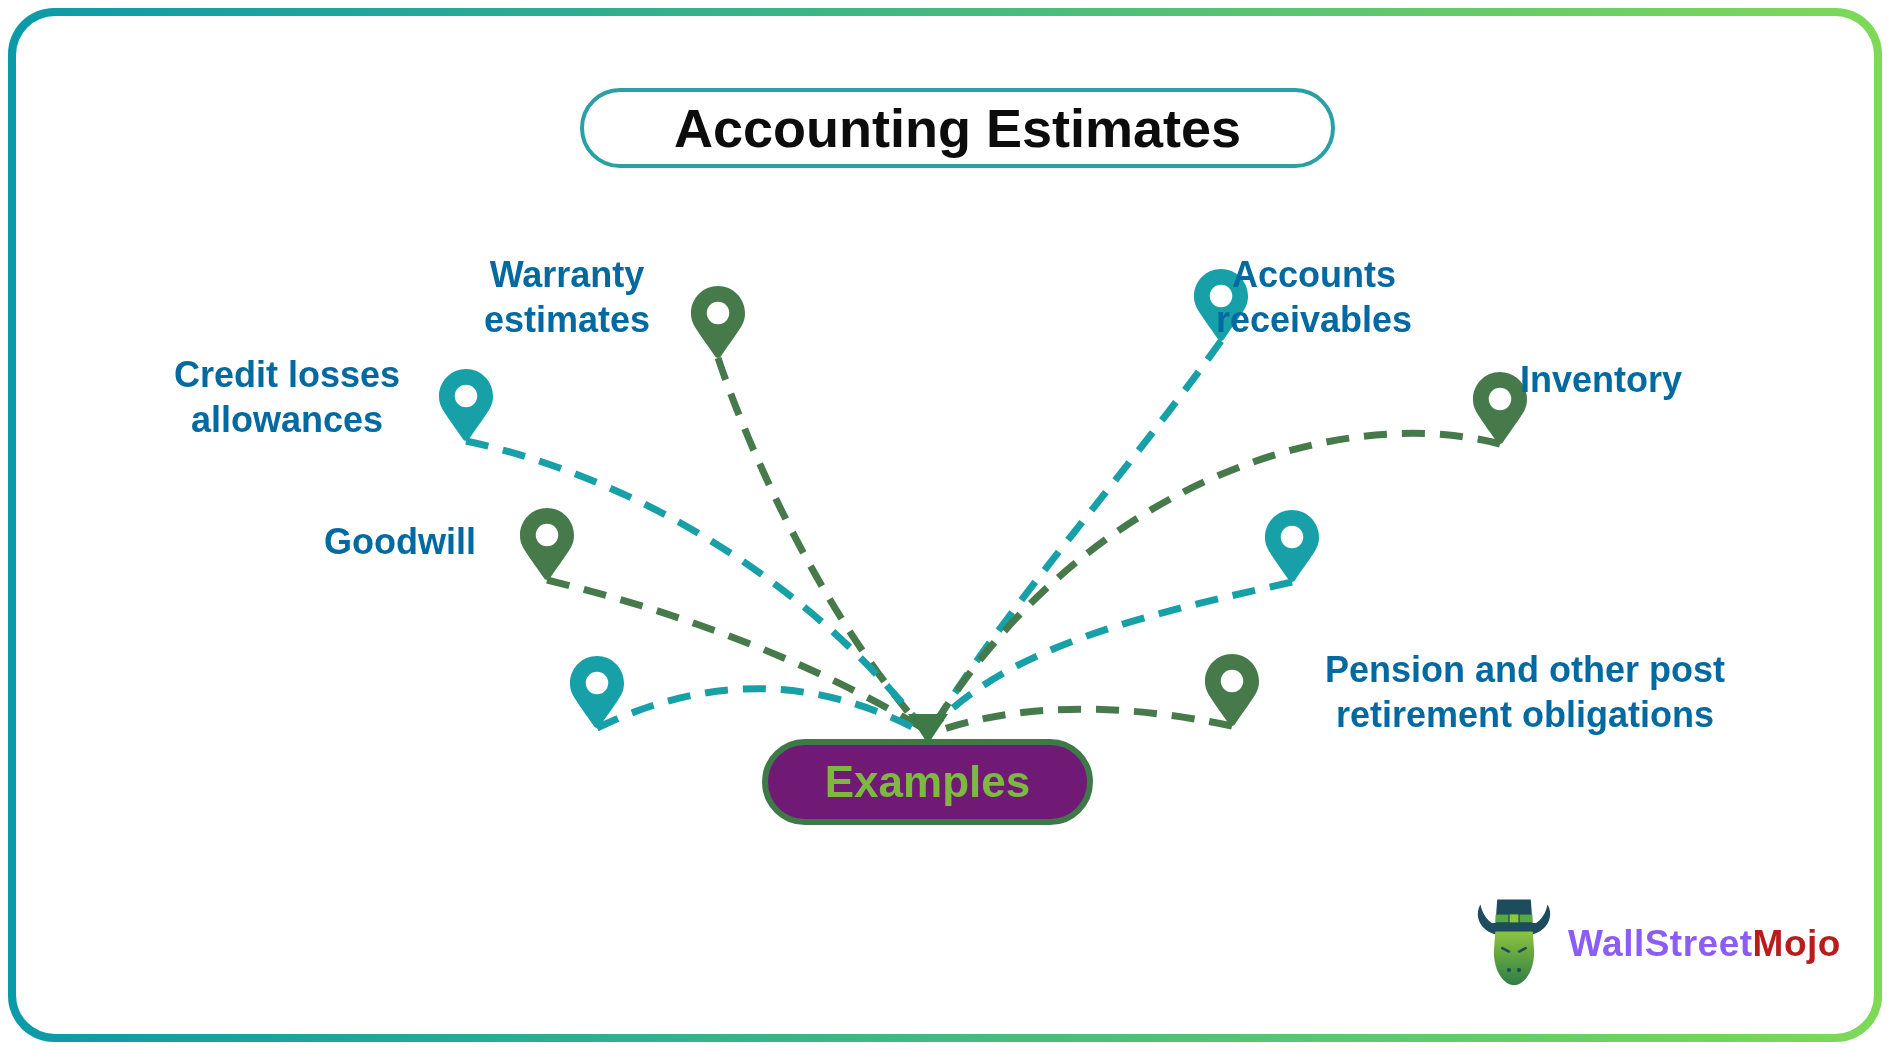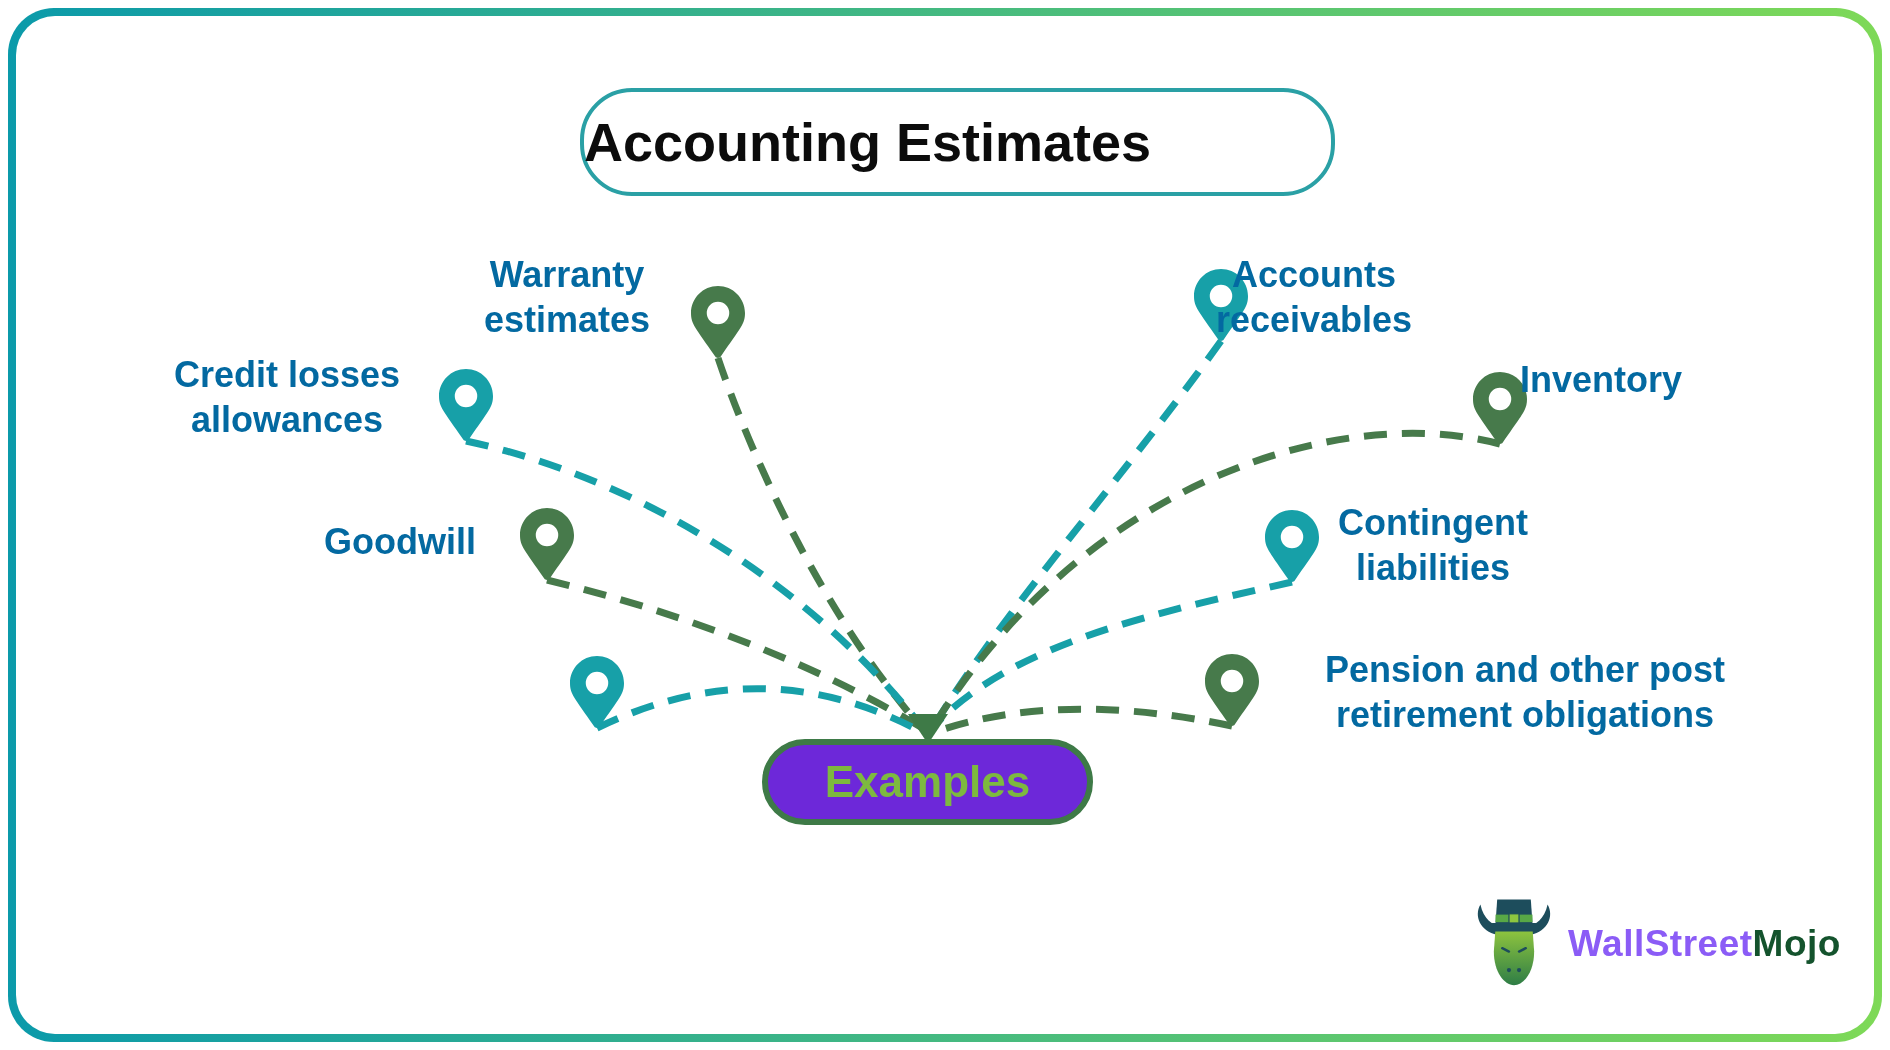--- a/index.html
+++ b/index.html
@@ -6,37 +6,37 @@
   body{width:1890px;height:1050px;font-family:"Liberation Sans",sans-serif;}
   .canvas{position:relative;width:1890px;height:1050px;overflow:hidden;background:#fff;}
 
   
   .frame{position:absolute;inset:8px;border-radius:46px;
          background:linear-gradient(to right,#0b9aaa,#7ed957);}
   .frame-inner{position:absolute;inset:8px;border-radius:39px;background:#ffffff;}
 
   .lines{position:absolute;left:0;top:0;width:1890px;height:1050px;}
 
-  .title-box{position:absolute;left:580px;top:88px;width:755px;height:108px;
+  .title-box{position:absolute;left:580px;top:88px;width:755px;height:80px;
              box-sizing:border-box;border:4px solid #2aa0a5;border-radius:52px;
-             background:#fff;display:flex;align-items:center;justify-content:flex-start;}
+             background:#fff;display:flex;align-items:center;justify-content:center;}
   .title-box span{font-size:54px;font-weight:700;color:#0c0c0c;}
 
   .item-label{position:absolute;color:#0369a1;font-weight:700;font-size:36px;
               line-height:45px;text-align:center;white-space:pre-line;}
 
   .examples-box{position:absolute;left:762px;top:739px;width:331px;height:86px;
                 box-sizing:border-box;border:6px solid #3e7a47;border-radius:48px;
-                background:#6d28d9;display:flex;align-items:center;justify-content:center;}
+                background:#701a75;display:flex;align-items:center;justify-content:center;}
   .examples-box span{color:#7db93f;font-size:44px;font-weight:700;}
 
   .logo{position:absolute;left:1472px;top:896px;display:flex;align-items:center;gap:12px;}
   .logo-text{font-size:37px;font-weight:700;letter-spacing:0.5px;}
   .logo-text .primary{color:#8b5cf6;}
-  .logo-text .accent{color:#14532d;}
+  .logo-text .accent{color:#b91c1c;}
 </style>
 </head>
 <body>
 
 <div class="canvas">
 
   <div class="frame">
     <div class="frame-inner"></div>
   </div>
 
@@ -87,22 +87,20 @@
   </div>
 
   <div class="item-label" style="left:432px;top:252px;width:270px;">Warranty
 estimates</div>
   <div class="item-label" style="left:152px;top:352px;width:270px;">Credit losses
 allowances</div>
   <div class="item-label" style="left:265px;top:519px;width:270px;">Goodwill</div>
   <div class="item-label" style="left:1179px;top:252px;width:270px;">Accounts
 receivables</div>
   <div class="item-label" style="left:1466px;top:357px;width:270px;">Inventory</div>
-  <div class="item-label" style="left:1298px;top:500px;width:270px;">Contingent
-liabilities</div>
   <div class="item-label" style="left:1305px;top:647px;width:440px;">Pension and other post
 retirement obligations</div>
 
   <div class="examples-box">
     <span>Examples</span>
   </div>
 
   <div class="logo">
     <svg width="84" height="96" viewBox="0 0 100 114" xmlns="http://www.w3.org/2000/svg">
       <defs>

